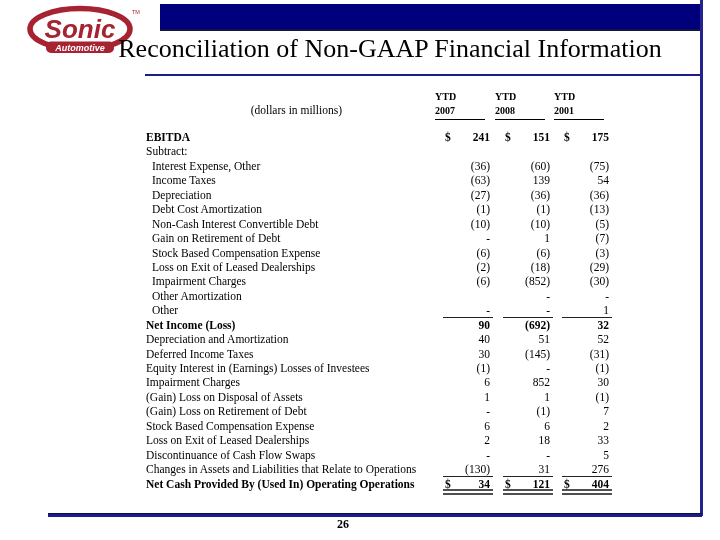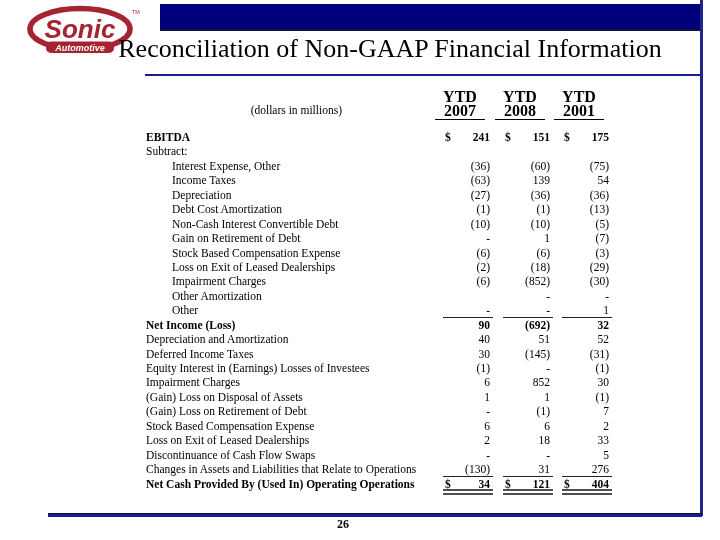--- a/index.html
+++ b/index.html
@@ -32,30 +32,30 @@
     font-weight:bold; font-size:12px;
   }
   .logo-wrap { position:absolute; left:26px; top:5px; width:116px; height:54px; }
 
   
   .units-label {
     position:absolute; top:104px; left:142px; width:200px; text-align:right;
     font-size:11.5px;
   }
   .col-header {
-    position:absolute; top:90px; width:50px; text-align:center; font-weight:bold;
-    font-size:16px; line-height:13.5px; border-bottom:1.4px solid #000;
+    position:absolute; top:90px; width:50px; text-align:left; font-weight:bold;
+    font-size:10px; line-height:13.5px; border-bottom:1.4px solid #000;
     padding-bottom:2px;
   }
   .ch0 { left:435px; } .ch1 { left:495px; } .ch2 { left:554px; }
 
   .table-rows { position:absolute; top:130px; left:0; width:720px;padding-left:8px; }
   .row { position:relative; height:14.45px; line-height:14.45px; font-size:11.5px; white-space:nowrap; }
   .row .label { position:absolute; left:138px; }
-  .row.indent .label { left:164px; }
+  .row.indent .label { left:144px; }
   .row.bold { font-weight:bold; }
   .row .cell {
     position:absolute; width:50px; height:14.45px; text-align:right;
     padding-right:3px; box-sizing:border-box;
   }
   .cell.c0 { left:435px; } .cell.c1 { left:495px; } .cell.c2 { left:554px; }
   .cell .dollar { float:left; margin-left:2px; }
   .row.rule-single .cell { border-bottom:1.3px solid #222; }
   .row.rule-double .cell { border-bottom:6px double #4f4f4f; height:18px; }
 </style>

